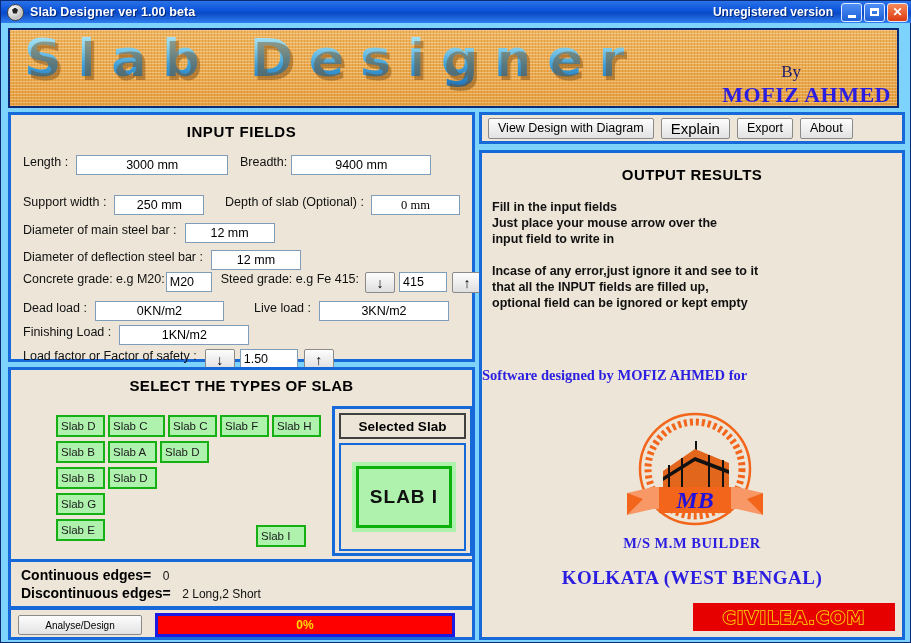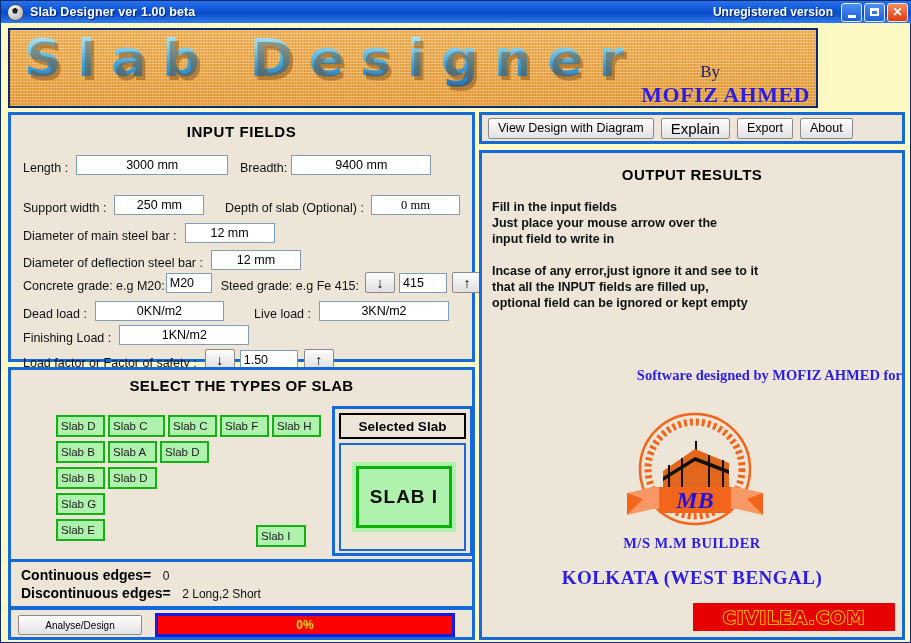--- a/index.html
+++ b/index.html
@@ -1,21 +1,21 @@
 <!DOCTYPE html>
 <html><head>
 <meta charset="utf-8">
 <style>
   html,body{margin:0;padding:0;background:#0a3fb0;}
   body{width:911px;height:643px;overflow:hidden;
        font-family:"Liberation Sans",sans-serif;}
 
   
   #app{position:relative;width:911px;height:643px;
-       background:#fef9c3;box-sizing:border-box;
+       background:#7dd3fc;box-sizing:border-box;
        border:1px solid #0a2a78;}
 
   
   .titlebar{position:absolute;left:0;top:0;width:911px;height:22px;
     background:linear-gradient(to bottom,#2a72e8 0%,#0a52d8 45%,#0b49c4 55%,#2f7ef0 100%);
     display:flex;align-items:center;box-sizing:border-box;padding:0 2px;}
   .tb-icon{width:15px;height:15px;border-radius:50%;
     background:radial-gradient(circle at 35% 32%,#fff 0%,#d8d8d8 40%,#9a9a9a 100%);
     margin-left:4px;margin-right:6px;position:relative;
     border:1px solid #444;box-shadow:0 0 0 1px rgba(255,255,255,.35) inset;}
@@ -33,21 +33,21 @@
   .winbtn.close{background:linear-gradient(to bottom,#f58a5a,#dd3b10);}
   .winbtn .g{position:absolute;left:0;right:0;top:0;bottom:0;
     display:flex;align-items:center;justify-content:center;
     color:#fff;font-size:12px;font-weight:bold;line-height:1;}
   .winbtn.min .g{align-items:flex-end;padding-bottom:3px;}
   .winbtn.min .g:after{content:"";display:block;width:8px;height:3px;background:#fff;}
   .winbtn.max .g:after{content:"";display:block;width:9px;height:8px;
     border:2px solid #fff;border-top-width:3px;box-sizing:border-box;}
 
   
-  .banner{position:absolute;left:7px;top:27px;width:810px;height:80px;
+  .banner{position:absolute;left:7px;top:27px;width:891px;height:80px;
     box-sizing:border-box;border:2px solid #0a2a78;
     background-color:#eda94a;
     background-image:
       repeating-linear-gradient(0deg,rgba(255,255,255,.28) 0 1px,rgba(0,0,0,0) 1px 3px),
       repeating-linear-gradient(90deg,rgba(190,120,20,.30) 0 1px,rgba(0,0,0,0) 1px 3px),
       linear-gradient(to bottom,#f0b45c,#e79f3e);
     overflow:hidden;}
   .banner-title{position:absolute;left:14px;top:-2px;
     font-family:"DejaVu Sans",sans-serif;font-weight:bold;
     font-size:52px;letter-spacing:16px;
@@ -62,21 +62,21 @@
     font-size:22px;color:#2b1ee0;letter-spacing:.5px;}
 
   
   .panel{position:absolute;box-sizing:border-box;
     background:#ece5d8;border:3px solid #1569d8;}
   .panel-title{text-align:center;font-weight:bold;font-size:15px;color:#000;}
 
   
   #inputPanel{left:7px;top:111px;width:467px;height:250px;}
   #inputPanel .panel-title{margin-top:8px;letter-spacing:.6px;}
-  .frow{position:absolute;display:flex;align-items:flex-end;white-space:nowrap;}
+  .frow{position:absolute;display:flex;align-items:flex-start;white-space:nowrap;}
   .lbl{font-size:12.5px;color:#111;}
   .tbox{box-sizing:border-box;height:20px;background:#fff;
     border:1px solid #7f9db9;font-size:12.5px;color:#000;
     display:flex;align-items:center;justify-content:center;
     font-family:"Liberation Sans",sans-serif;}
   .tbox.left{justify-content:flex-start;padding-left:3px;}
   .spin{width:30px;height:21px;box-sizing:border-box;
     border:1px solid #8a8a8a;border-radius:2px;
     background:linear-gradient(to bottom,#fdfdfd,#dfdfdf);
     display:flex;align-items:center;justify-content:center;
@@ -91,21 +91,21 @@
     border:2px solid #14b014;background:#aef2ae;
     font-size:11.5px;color:#1a1a1a;margin-right:3px;
     display:flex;align-items:center;padding-left:3px;
     font-family:"Liberation Sans",sans-serif;}
   .slabbtn.wide{min-width:57px;}
 
   
   #selWrap{position:absolute;left:321px;top:36px;width:141px;height:150px;
     box-sizing:border-box;border:3px solid #1569d8;background:#ece5d8;}
   #selHead{position:absolute;left:4px;top:4px;width:127px;height:26px;
-    box-sizing:border-box;border:2px solid #000000;background:#ece5d8;
+    box-sizing:border-box;border:2px solid #404040;background:#ece5d8;
     display:flex;align-items:center;justify-content:center;
     font-weight:bold;font-size:13.5px;color:#000;}
   #selBody{position:absolute;left:4px;top:34px;width:127px;height:108px;
     box-sizing:border-box;border:2px solid #1569d8;background:#ece5d8;}
   #selSlab{position:absolute;left:11px;top:17px;width:104px;height:70px;
     box-sizing:border-box;background:#aef2ae;padding:4px;}
   #selSlabIn{width:100%;height:100%;box-sizing:border-box;
     border:3px solid #0bb00b;background:#aef2ae;
     display:flex;align-items:center;justify-content:center;
     font-size:19px;font-weight:bold;color:#111;letter-spacing:1px;}
@@ -136,21 +136,21 @@
     background:linear-gradient(to bottom,#fdfdfd,#e2e2e2);
     display:flex;align-items:center;justify-content:center;
     font-size:12.5px;color:#000;padding:0 9px;}
   .tbtn.big{font-size:15px;}
 
   
   #outPanel{left:478px;top:149px;width:426px;height:490px;}
   #outPanel .panel-title{margin-top:13px;letter-spacing:.4px;}
   .outtext{position:absolute;left:10px;top:46px;font-size:12.5px;color:#111;
     line-height:16px;white-space:pre-line;font-weight:bold;}
-  .credit1{position:absolute;left:0;right:0;top:212px;text-align:right;
+  .credit1{position:absolute;left:0;right:0;top:212px;text-align:left;
     font-family:"Liberation Serif",serif;font-weight:bold;font-size:14.5px;
     color:#2b1ee0;line-height:20px;}
   .credit2{position:absolute;left:0;right:0;top:382px;text-align:center;
     font-family:"Liberation Serif",serif;font-weight:bold;font-size:14.5px;
     color:#2b1ee0;letter-spacing:.5px;}
   .credit3{position:absolute;left:0;right:0;top:414px;text-align:center;
     font-family:"Liberation Serif",serif;font-weight:bold;font-size:19px;
     color:#2b1ee0;letter-spacing:.5px;}
   #logo{position:absolute;left:129px;top:258px;width:168px;height:120px;}
   #sitebadge{position:absolute;right:7px;bottom:6px;width:202px;height:28px;

